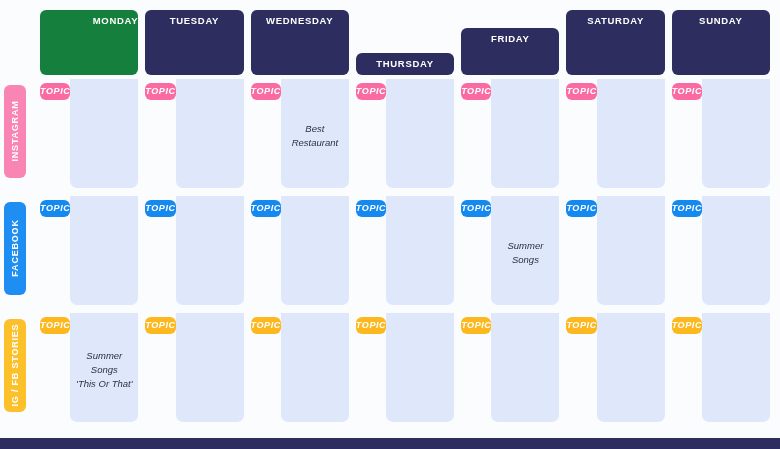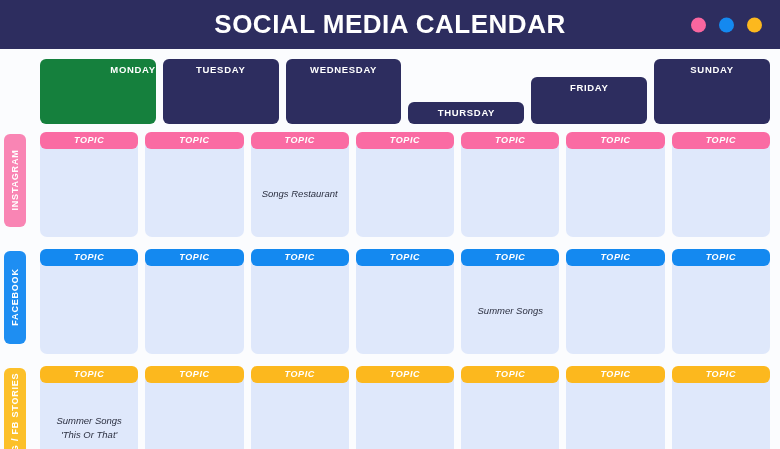--- a/index.html
+++ b/index.html
@@ -125,21 +125,21 @@
   .cells {
     flex: 1 1 auto;
     display: flex;
     gap: 7px;
   }
 
   .cell {
     flex: 1 1 0;
     position: relative;
     display: flex;
-    flex-direction: column;
+    flex-direction: row;
     min-width: 0;
   }
 
   .topic-pill {
     height: 17px;
     border-radius: 6px;
     display: flex;
     align-items: center;
     justify-content: center;
     color: #ffffff;
@@ -179,37 +179,30 @@
     height: 11px;
     background: #2d2d5f;
     flex: 0 0 auto;
   }
 </style>
 </head>
 <body>
 
 <div class="page">
 
-  <div class="header" style="background: rgb(45, 45, 95);">
-    <div class="header-title" style="color: rgb(255, 255, 255);">SOCIAL MEDIA CALENDAR</div>
-    <div class="header-dots">
-      <span class="dot" style="background: rgb(249, 102, 159);"></span>
-      <span class="dot" style="background: rgb(20, 137, 240);"></span>
-      <span class="dot" style="background: rgb(252, 184, 30);"></span>
-    </div>
-  </div>
 
   <div class="board">
 
     <div class="daysbar">
       <div class="day-pill" style="background: #15803d; text-align: right;">MONDAY</div>
       <div class="day-pill" style="background: rgb(45, 45, 95);">TUESDAY</div>
       <div class="day-pill" style="background: rgb(45, 45, 95);">WEDNESDAY</div>
       <div class="day-pill" style="background: rgb(45, 45, 95); margin-top: 43px;">THURSDAY</div>
       <div class="day-pill" style="background: rgb(45, 45, 95); margin-top: 18px;">FRIDAY</div>
+      <div class="day-pill" style="background: rgb(45, 45, 95);">SATURDAY</div>
       <div class="day-pill" style="background: rgb(45, 45, 95);">SUNDAY</div>
     </div>
 
     <div class="rows">
 
       <div class="platform-row">
         <div class="platform-tab" style="background: rgb(249, 133, 180);">
           <span>INSTAGRAM</span>
         </div>
         <div class="cells">
@@ -221,21 +214,21 @@
           </div>
           <div class="cell">
             <div class="topic-pill" style="background: rgb(250, 107, 163);">TOPIC</div>
             <div class="cell-body" style="background: rgb(223, 232, 251);">
               <div class="cell-note" style="color: rgb(45, 49, 66);"></div>
             </div>
           </div>
           <div class="cell">
             <div class="topic-pill" style="background: rgb(250, 107, 163);">TOPIC</div>
             <div class="cell-body" style="background: rgb(223, 232, 251);">
-              <div class="cell-note" style="color: rgb(45, 49, 66);">Songs Restaurant</div>
+              <div class="cell-note" style="color: rgb(45, 49, 66);">Best Restaurant</div>
             </div>
           </div>
           <div class="cell">
             <div class="topic-pill" style="background: rgb(250, 107, 163);">TOPIC</div>
             <div class="cell-body" style="background: rgb(223, 232, 251);">
               <div class="cell-note" style="color: rgb(45, 49, 66);"></div>
             </div>
           </div>
           <div class="cell">
             <div class="topic-pill" style="background: rgb(250, 107, 163);">TOPIC</div>

